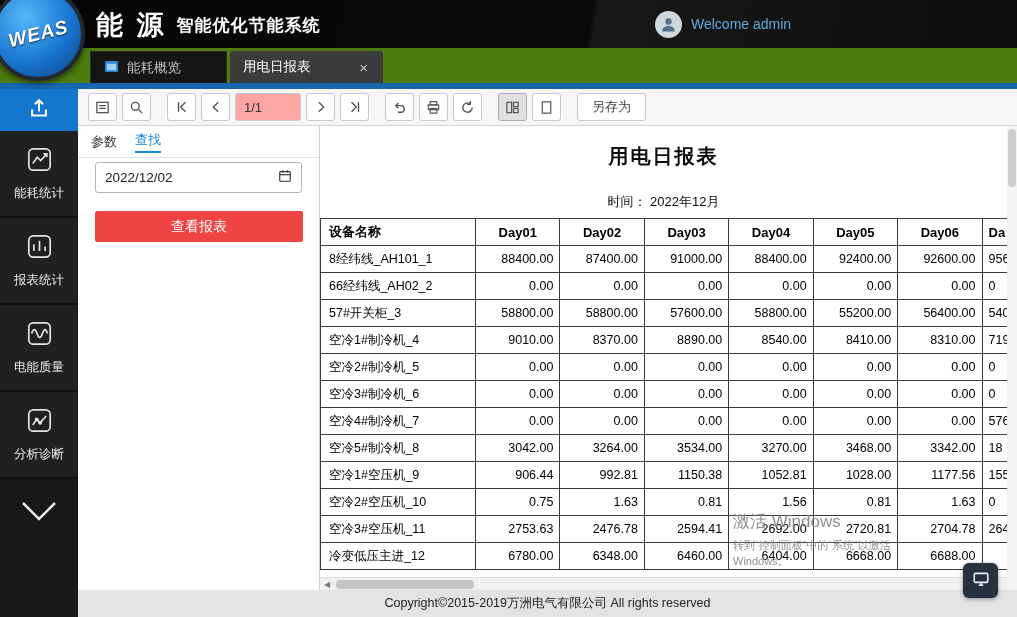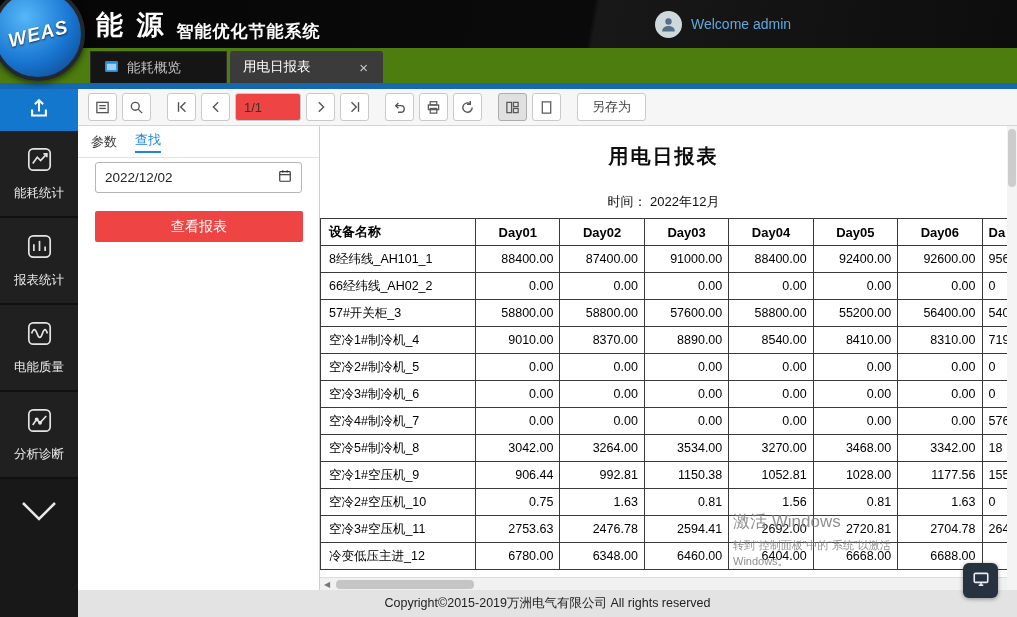--- a/index.html
+++ b/index.html
@@ -8,21 +8,21 @@
 
   
   .top-header { position:absolute; left:0; top:0; width:1017px; height:48px;
     background:linear-gradient(100deg,#060606 0%,#0a0a0a 58%,#181818 58.5%,#0d0d0d 100%); }
   .logo { position:absolute; left:-9px; top:-13px; width:94px; height:94px; border-radius:50%;
     background:radial-gradient(circle at 35% 30%, #56b7f7 0%, #1976d2 55%, #0c3e7c 100%);
     border:4px solid #23282e; z-index:30; display:flex; align-items:center; justify-content:center;
     box-shadow:0 2px 6px rgba(0,0,0,.6); }
   .logo span { color:#fff; font-weight:bold; font-style:italic; font-size:19px; letter-spacing:1px;
     transform:rotate(-14deg); text-shadow:0 1px 2px rgba(0,0,0,.7); }
-  .app-title { position:absolute; left:96px; top:7px; display:flex; align-items:flex-end; color:#fff; z-index:5; }
+  .app-title { position:absolute; left:96px; top:7px; display:flex; align-items:center; color:#fff; z-index:5; }
   .app-title .t1 { font-size:27px; font-weight:700; letter-spacing:3px; }
   .app-title .t2 { font-size:17px; font-weight:700; margin-left:10px; letter-spacing:1px; }
   .welcome { position:absolute; left:655px; top:0; height:48px; display:flex; align-items:center; gap:9px; z-index:5; }
   .avatar { width:27px; height:27px; border-radius:50%; background:#cfd8dc; display:flex; align-items:center; justify-content:center; }
   .welcome-text { color:#5fa8dc; font-size:14px; }
 
   
   .tab-bar { position:absolute; left:0; top:48px; width:1017px; height:35px; background:#4d7c0f;
     display:flex; align-items:flex-end; padding-left:90px; }
   .tab { height:32px; display:flex; align-items:center; gap:8px; padding:0 13px; margin-right:3px;
@@ -40,21 +40,21 @@
   .side-chevron { width:78px; height:68px; display:flex; align-items:center; justify-content:center; cursor:pointer; }
 
   
   .toolbar { position:absolute; left:78px; top:89px; width:939px; height:37px; background:#f6f6f6;
     border-bottom:1px solid #d6d6d6; display:flex; align-items:center; gap:5px; padding:0 10px; z-index:5; }
   .tool-btn { width:29px; height:28px; background:#fff; border:1px solid #c9c9c9; border-radius:3px;
     display:flex; align-items:center; justify-content:center; color:#555; cursor:pointer; }
   .tool-btn.active-tool { background:#e0e0e0; border-color:#adadad; }
   .tool-gap { width:6px; }
   .page-input { width:66px; height:28px; border:1px solid #c9c9c9; border-radius:3px; text-align:left;
-    padding-left:8px; font-size:13px; color:#333; background:#ef4444; }
+    padding-left:8px; font-size:13px; color:#333; background:#fca5a5; }
   .saveas { height:28px; padding:0 14px; background:#fff; border:1px solid #c9c9c9; border-radius:3px;
     font-size:13px; color:#444; cursor:pointer; }
 
   
   .params { position:absolute; left:78px; top:126px; width:242px; height:464px; background:#fff;
     border-right:1px solid #cfcfcf; z-index:4; }
   .panel-tabs { height:32px; border-bottom:1px solid #e2e2e2; display:flex; align-items:center; gap:18px;
     padding-left:13px; font-size:13px;font-family:Liberation Serif, serif; }
   .ptab-params { color:#333; cursor:pointer; }
   .ptab-find { color:#1c87d6; cursor:pointer; border-bottom:2px solid #1c87d6; padding-bottom:2px; }

